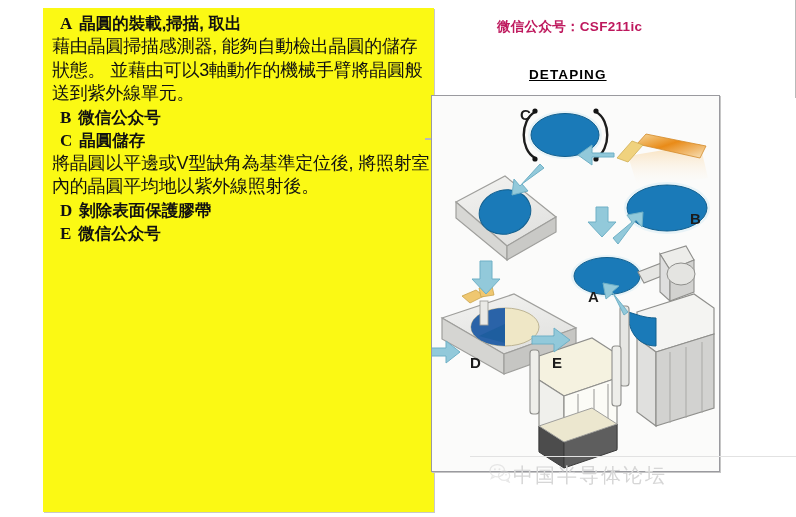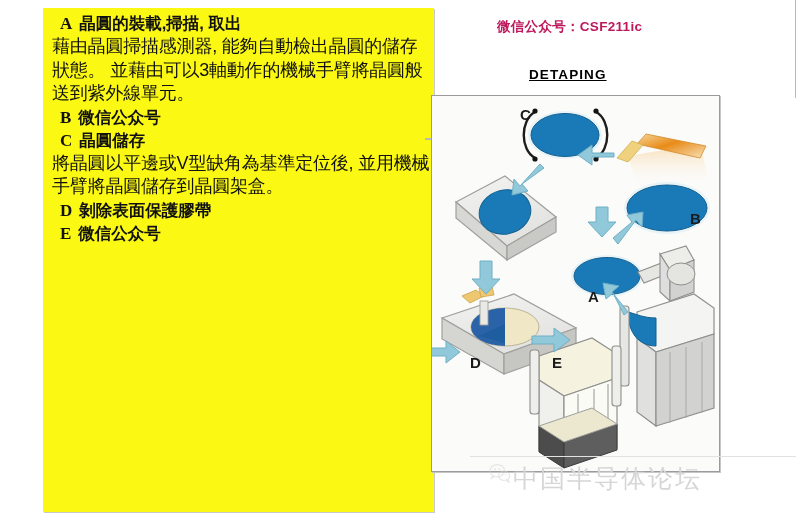--- a/index.html
+++ b/index.html
@@ -66,21 +66,21 @@
     overflow:hidden;
   }
   #diagram-svg{position:absolute;left:0;top:0;}
   #tick-left{
     position:absolute;left:425px;top:138px;width:8px;height:2px;background:#b9b9b9;
   }
 
   
   #watermark{
     position:absolute;left:513px;top:462px;
-    font-size:25px;color:#d6d6d6;letter-spacing:2px;white-space:nowrap;
+    font-size:20px;color:#d6d6d6;letter-spacing:2px;white-space:nowrap;
     font-family:"DejaVu Sans",sans-serif;
   }
   #watermark-icon{
     position:absolute;left:489px;top:463px;width:22px;height:20px;opacity:.5;
   }
   #bottom-rule{
     position:absolute;left:470px;top:456px;width:326px;height:1px;background:#e2e2e2;
   }
 </style>
 </head>
@@ -95,21 +95,21 @@
         <div class="step-head"><span class="letter">A</span><span>晶圓的裝載,掃描, 取出</span></div>
         <div class="step-body">藉由晶圓掃描感測器, 能夠自動檢出晶圓的儲存狀態。 並藉由可以3軸動作的機械手臂將晶圓般送到紫外線單元。</div>
       </div>
 
       <div class="step">
         <div class="step-head"><span class="letter">B</span><span>微信公众号</span></div>
       </div>
 
       <div class="step">
         <div class="step-head"><span class="letter">C</span><span>晶圓儲存</span></div>
-        <div class="step-body">將晶圓以平邊或V型缺角為基準定位後, 並用機械手臂將晶圓儲存到晶圓架盒。</div>
+        <div class="step-body">將晶圓以平邊或V型缺角為基準定位後, 將照射室內的晶圓平均地以紫外線照射後。</div>
       </div>
 
       <div class="step">
         <div class="step-head"><span class="letter">D</span><span>剝除表面保護膠帶</span></div>
       </div>
 
       <div class="step">
         <div class="step-head"><span class="letter">E</span><span>微信公众号</span></div>
       </div>
 

